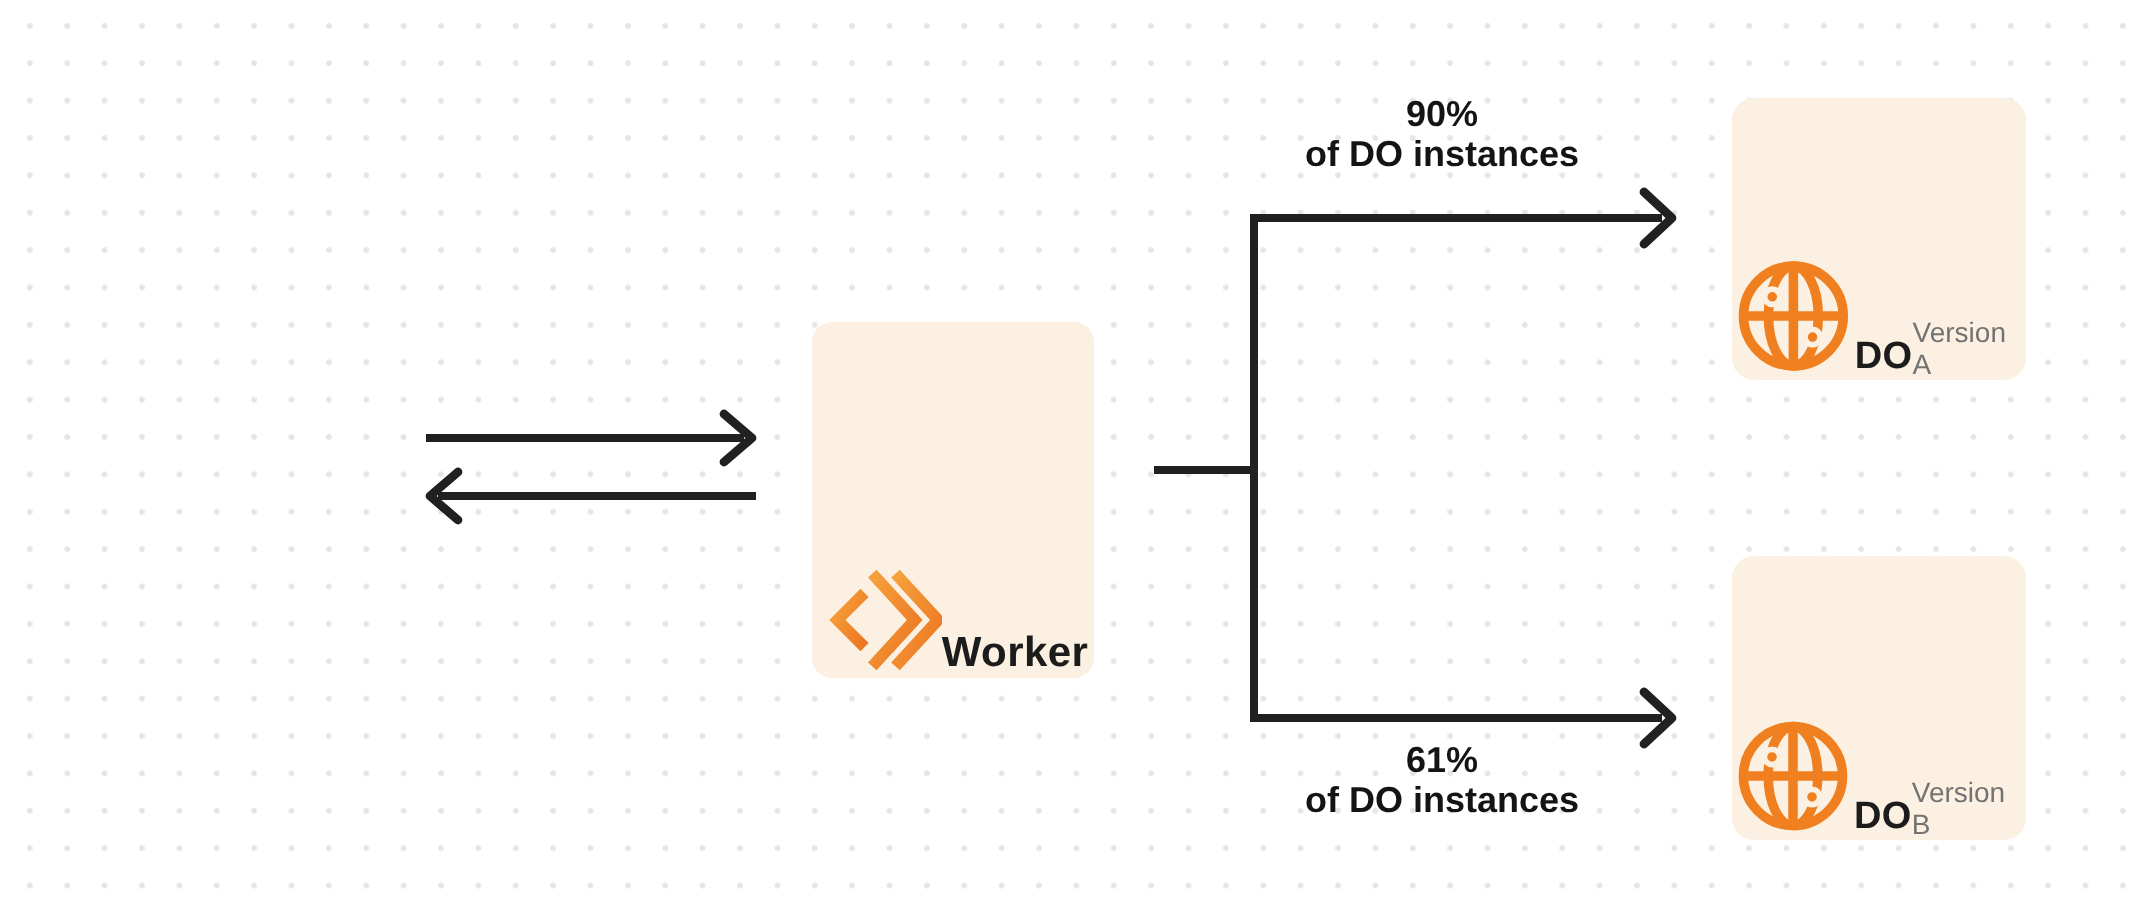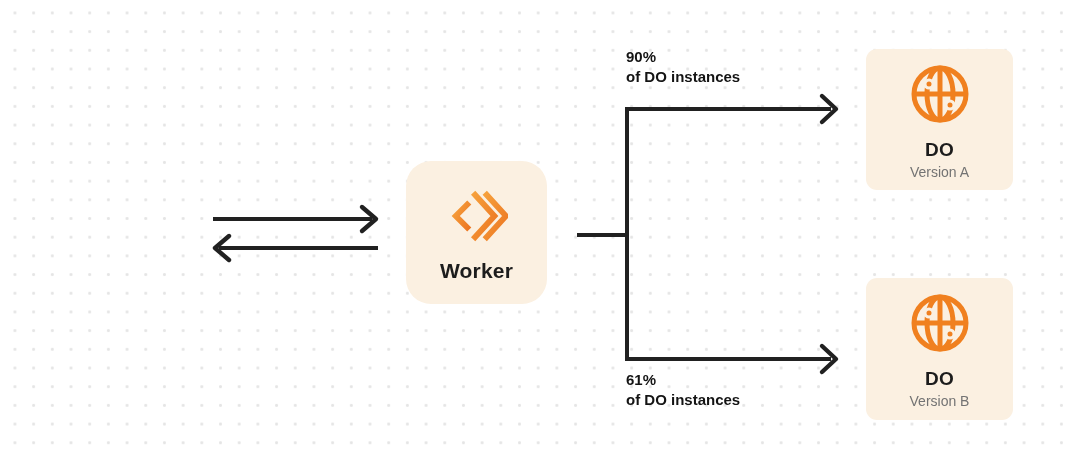--- a/index.html
+++ b/index.html
@@ -39,36 +39,35 @@
   }
   .connector-layer polyline{
     stroke-linecap:round;
     stroke-linejoin:round;
     stroke-width:4.4;
   }
   .node{
     position:absolute;
     border-radius:10px;
     display:flex;
-    flex-direction:column;
-    align-items:center;
+    flex-direction:row;
+    align-items:flex-end;
     justify-content:center;
     color:var(--text);
   }
   .node-client{
     left:43px;top:163px;width:142px;height:142px;
     background:var(--gray-box);
   }
   .node-client .node-label{
     font-size:21px;font-weight:bold;letter-spacing:.2px;
   }
   .node-worker{
-    left:406px;top:161px;width:141px;height:143px;
+    left:406px;top:161px;width:141px;height:178px;
     background:var(--cream);
-    border-radius:25px;
   }
   .node-worker .node-icon{width:62px;height:58px;margin-top:4px;}
   .node-worker .node-label{
     font-size:21px;font-weight:bold;margin-top:14px;letter-spacing:.2px;
   }
   .node-do{
     left:866px;width:147px;
     background:var(--cream);
     border-radius:11px;
   }
@@ -78,22 +77,22 @@
   .node-do .node-title{
     font-size:19px;font-weight:bold;margin-top:13px;letter-spacing:.2px;
   }
   .node-do .node-subtitle{
     font-size:14px;font-weight:400;color:#737373;margin-top:3px;
   }
   .route-label{
     position:absolute;
     left:626px;
     width:190px;
-    text-align:left;
-    font-size:15px;
+    text-align:center;
+    font-size:18px;
     font-weight:bold;
     line-height:20px;
     color:#141414;
   }
   .route-label-a{top:47px;}
   .route-label-b{top:370px;}
 </style>
 </head>
 <body>
 

